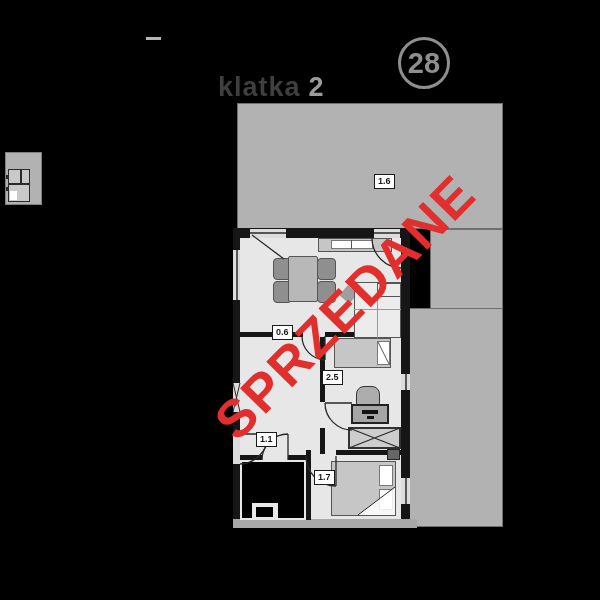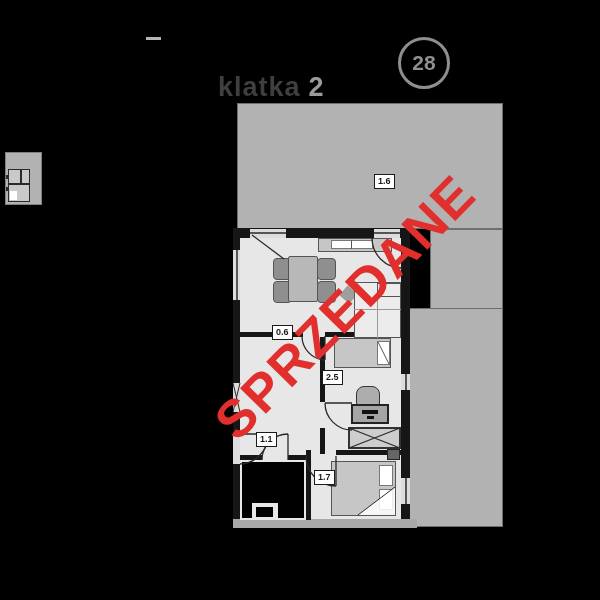--- a/index.html
+++ b/index.html
@@ -8,21 +8,21 @@
     font-family:"Liberation Sans", sans-serif;
   }
   .abs{position:absolute;}
   
   .dash{background:#b5b5b5;}
   .klatka{font-size:27px;font-weight:bold;color:#3f3f3f;letter-spacing:1px;}
   .klatka .num{color:#9b9b9b;margin-left:8px;}
   .badge{
     width:46px;height:46px;border:3px solid #8f8f8f;border-radius:50%;
     display:flex;align-items:center;justify-content:center;
-    color:#8f8f8f;font-size:21px;font-weight:bold;
+    color:#8f8f8f;font-size:29px;font-weight:bold;
   }
   
   .building{background:#b2b2b2;border:1px solid #6f6f6f;box-sizing:border-box;}
   
   .floor{background:#e7e7e7;}
   .wall{background:#161616;}
   .wall-gray{background:#a8a8a8;}
   .win{background:#dcdcdc;}
   .winline{background:#555;}
   

